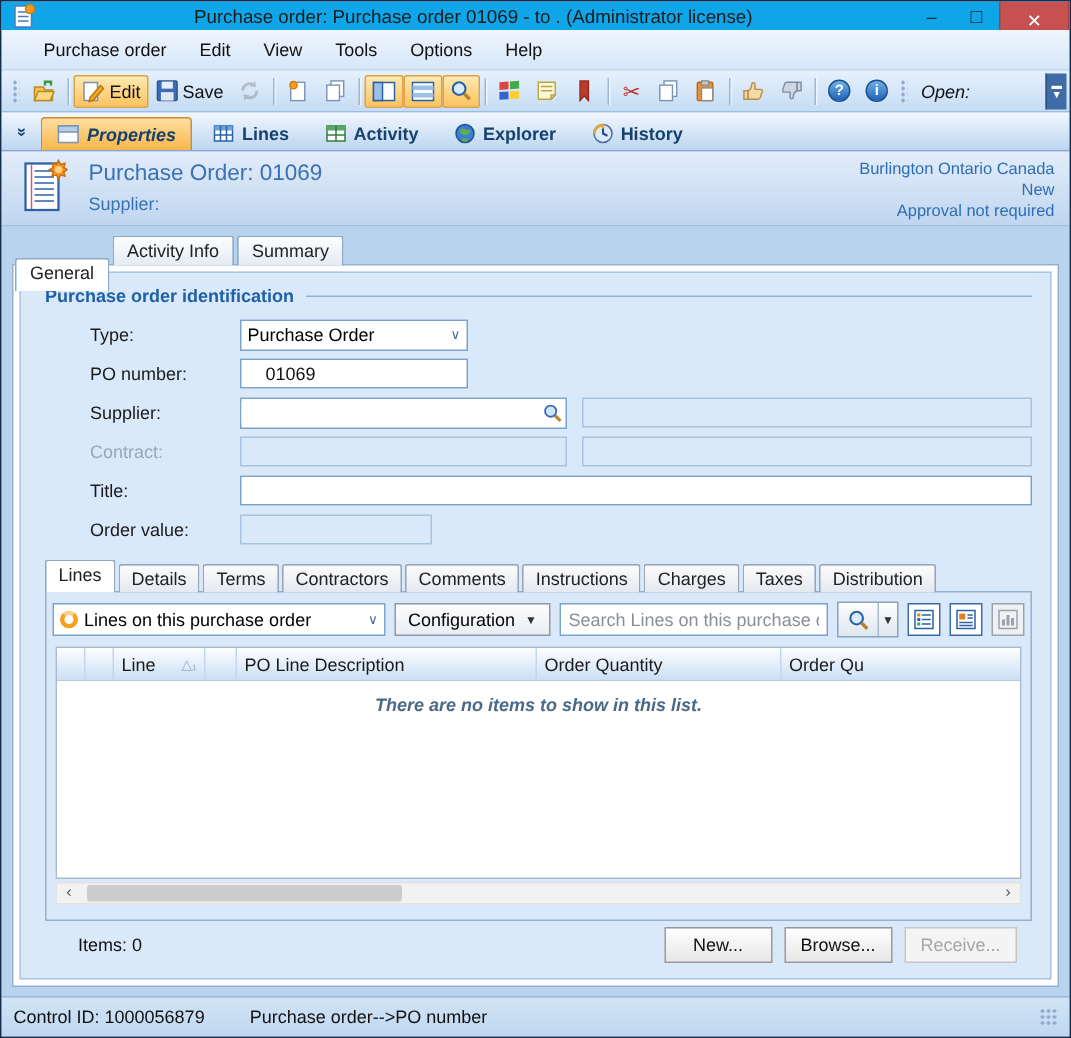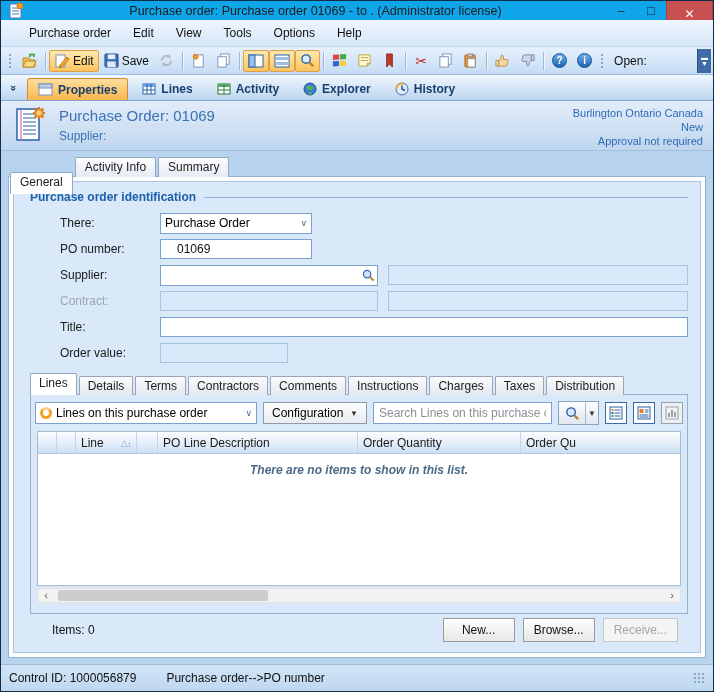--- a/index.html
+++ b/index.html
@@ -26,38 +26,38 @@
   .toolbar { height:28px; display:flex; align-items:center; padding:0 2px 0 4px;
              background:linear-gradient(#e7f1fc,#c5dcf5); border-bottom:1px solid #9fbcdd; }
   .grip { width:5px; height:16px; margin:0 3px;
           background-image:radial-gradient(#8aa7c8 1px, transparent 1.2px); background-size:4px 4px; }
   .tsep { width:1px; height:18px; background:#9cb8d8; margin:0 3px; box-shadow:1px 0 0 #eef5fd; }
   .tbtn { height:22px; min-width:24px; display:flex; align-items:center; justify-content:center;
           gap:3px; padding:0 4px; border:1px solid transparent; border-radius:2px; font-size:12px; }
   .tbtn.hl { background:linear-gradient(#ffe9b0,#fcc35d); border-color:#dda247; }
   .tbtn.dis { opacity:.45; filter:grayscale(.6); }
   .tlabel { font-size:12px; color:#111; }
-  .open-label { font-size:12px; color:#111; margin:4px 6px; }
+  .open-label { font-size:12px; color:#111; margin:4px 6px;font-style:italic; }
   .overflow-btn { margin-left:auto; width:14px; height:24px; background:#3f6ca6; color:#fff;
                   display:flex; flex-direction:column; align-items:center; justify-content:center;
                   font-size:7px; line-height:6px; border-left:1px solid #2d517f; }
   .circle-icon { width:15px; height:15px; border-radius:50%; background:linear-gradient(#6fb0e8,#1f64b4);
                  color:#fff; font-size:10px; font-weight:bold; display:flex; align-items:center;
                  justify-content:center; border:1px solid #1a4f90; }
   .scissors { color:#c03030; font-size:14px; }
 
   
   .tabstrip { height:26px; display:flex; align-items:flex-end; gap:4px; padding:0 4px;
               background:linear-gradient(#f1f7fe,#bcd6f0); border-bottom:1px solid #84a6ca; }
   .chevron-btn { width:18px; height:20px; display:flex; align-items:center; justify-content:center;
                  color:#17406e; font-weight:bold; margin-bottom:2px; }
   .chevron-btn span { display:inline-block; transform:rotate(90deg); font-size:11px; }
   .vtab { height:22px; display:flex; align-items:center; gap:5px; padding:0 10px; font-size:12px;
           font-weight:bold; color:#17406e; border-radius:3px 3px 0 0; margin-bottom:0; }
-  .vtab.active { background:linear-gradient(#fddf9e,#fbb64d); border:1px solid #d08b2a; border-bottom:none; }
+  .vtab.active { background:linear-gradient(#fddf9e,#fbb64d); border:1px solid #d08b2a; border-bottom:none;font-style:italic; }
 
   
   .headerband { height:50px; display:flex; align-items:flex-start; padding:5px 10px 0 14px;
                 background:linear-gradient(#e3edfa,#bfd6ef); border-bottom:1px solid #a3bedd; }
   .hdr-doc { width:30px; height:36px; margin-right:14px; }
   .hdr-left { display:flex; flex-direction:column; }
   .hdr-title { font-size:15px; color:#3a72b4; margin-top:1px; }
   .hdr-supplier { font-size:12px; color:#3a72b4; margin-top:5px; }
   .hdr-right { margin-left:auto; text-align:right; font-size:11px; color:#2e6db5; line-height:14px; }
 
@@ -397,21 +397,21 @@
     </div>
     <div class="page-box">
       <div class="groupbox">
 
         <div class="section-row">
           <span class="section-title">Purchase order identification</span>
           <span class="section-line"></span>
         </div>
 
         <div class="frow">
-          <span class="flabel">There:</span>
+          <span class="flabel">Type:</span>
           <span class="fake-select">
             <span>Purchase Order</span>
             <span class="sel-arrow">∨</span>
           </span>
         </div>
 
         <div class="frow">
           <span class="flabel">PO number:</span>
           <input class="tinput" style="width: 152px;" value="01069">
         </div>

